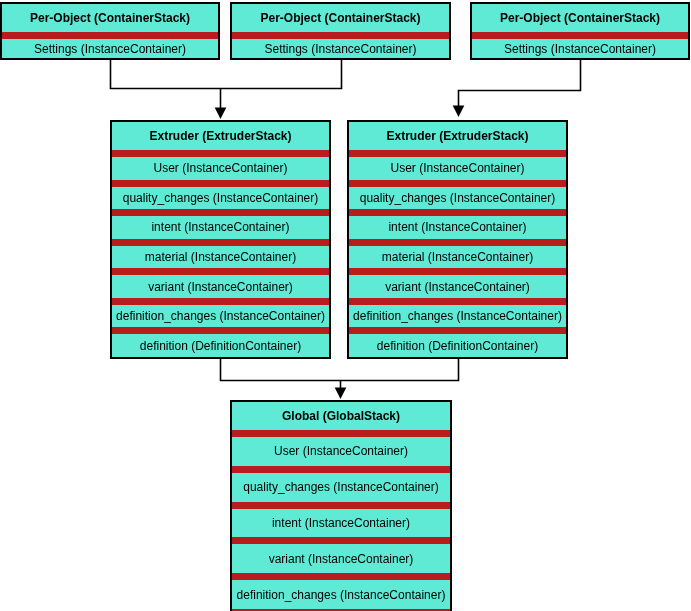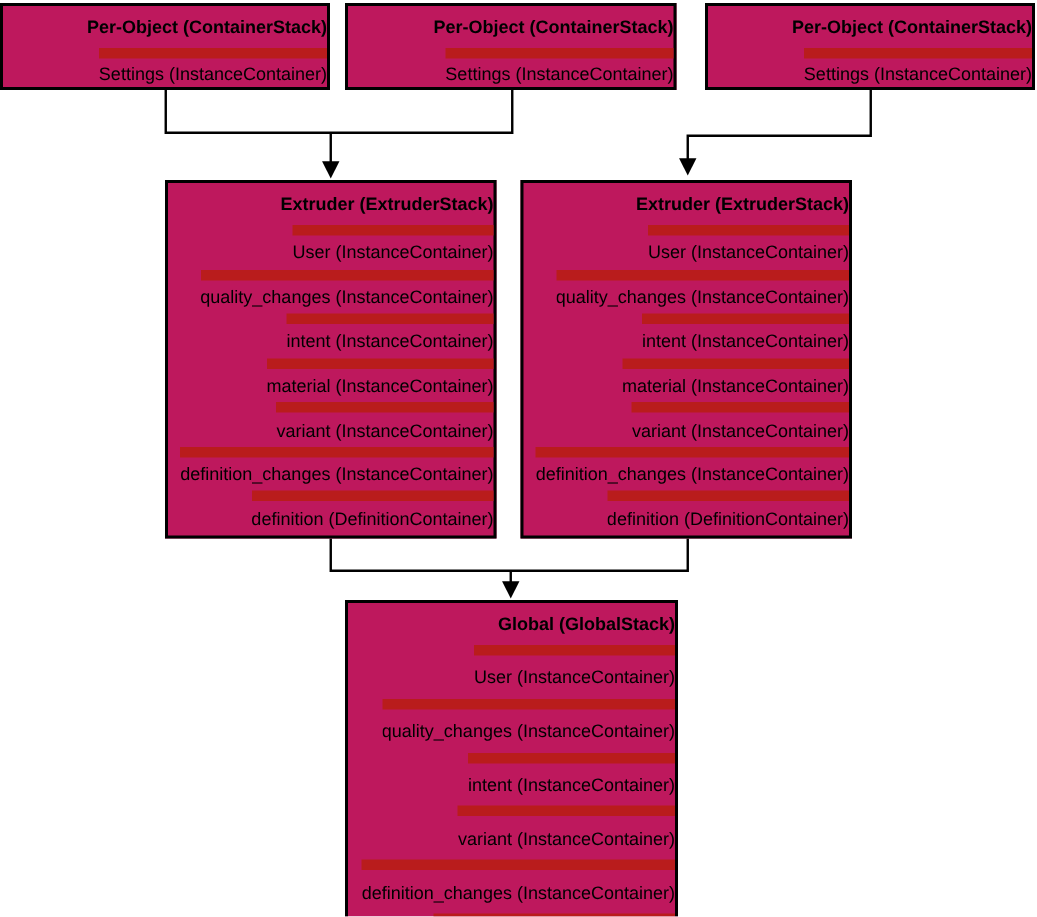--- a/index.html
+++ b/index.html
@@ -19,24 +19,23 @@
     position: absolute;
     left: 0;
     top: 0;
     width: 691px;
     height: 611px;
   }
   .uml-box {
     position: absolute;
     box-sizing: border-box;
     border: 2px solid #000000;
-    background: #be185d;
+    background: #5eead4;
     display: flex;
     flex-direction: column;
-    align-items: flex-end;
   }
   .uml-header {
     box-sizing: border-box;
     height: 28px;
     flex: 0 0 28px;
     display: flex;
     align-items: center;
     justify-content: center;
     font-size: 12px;
     font-weight: bold;

